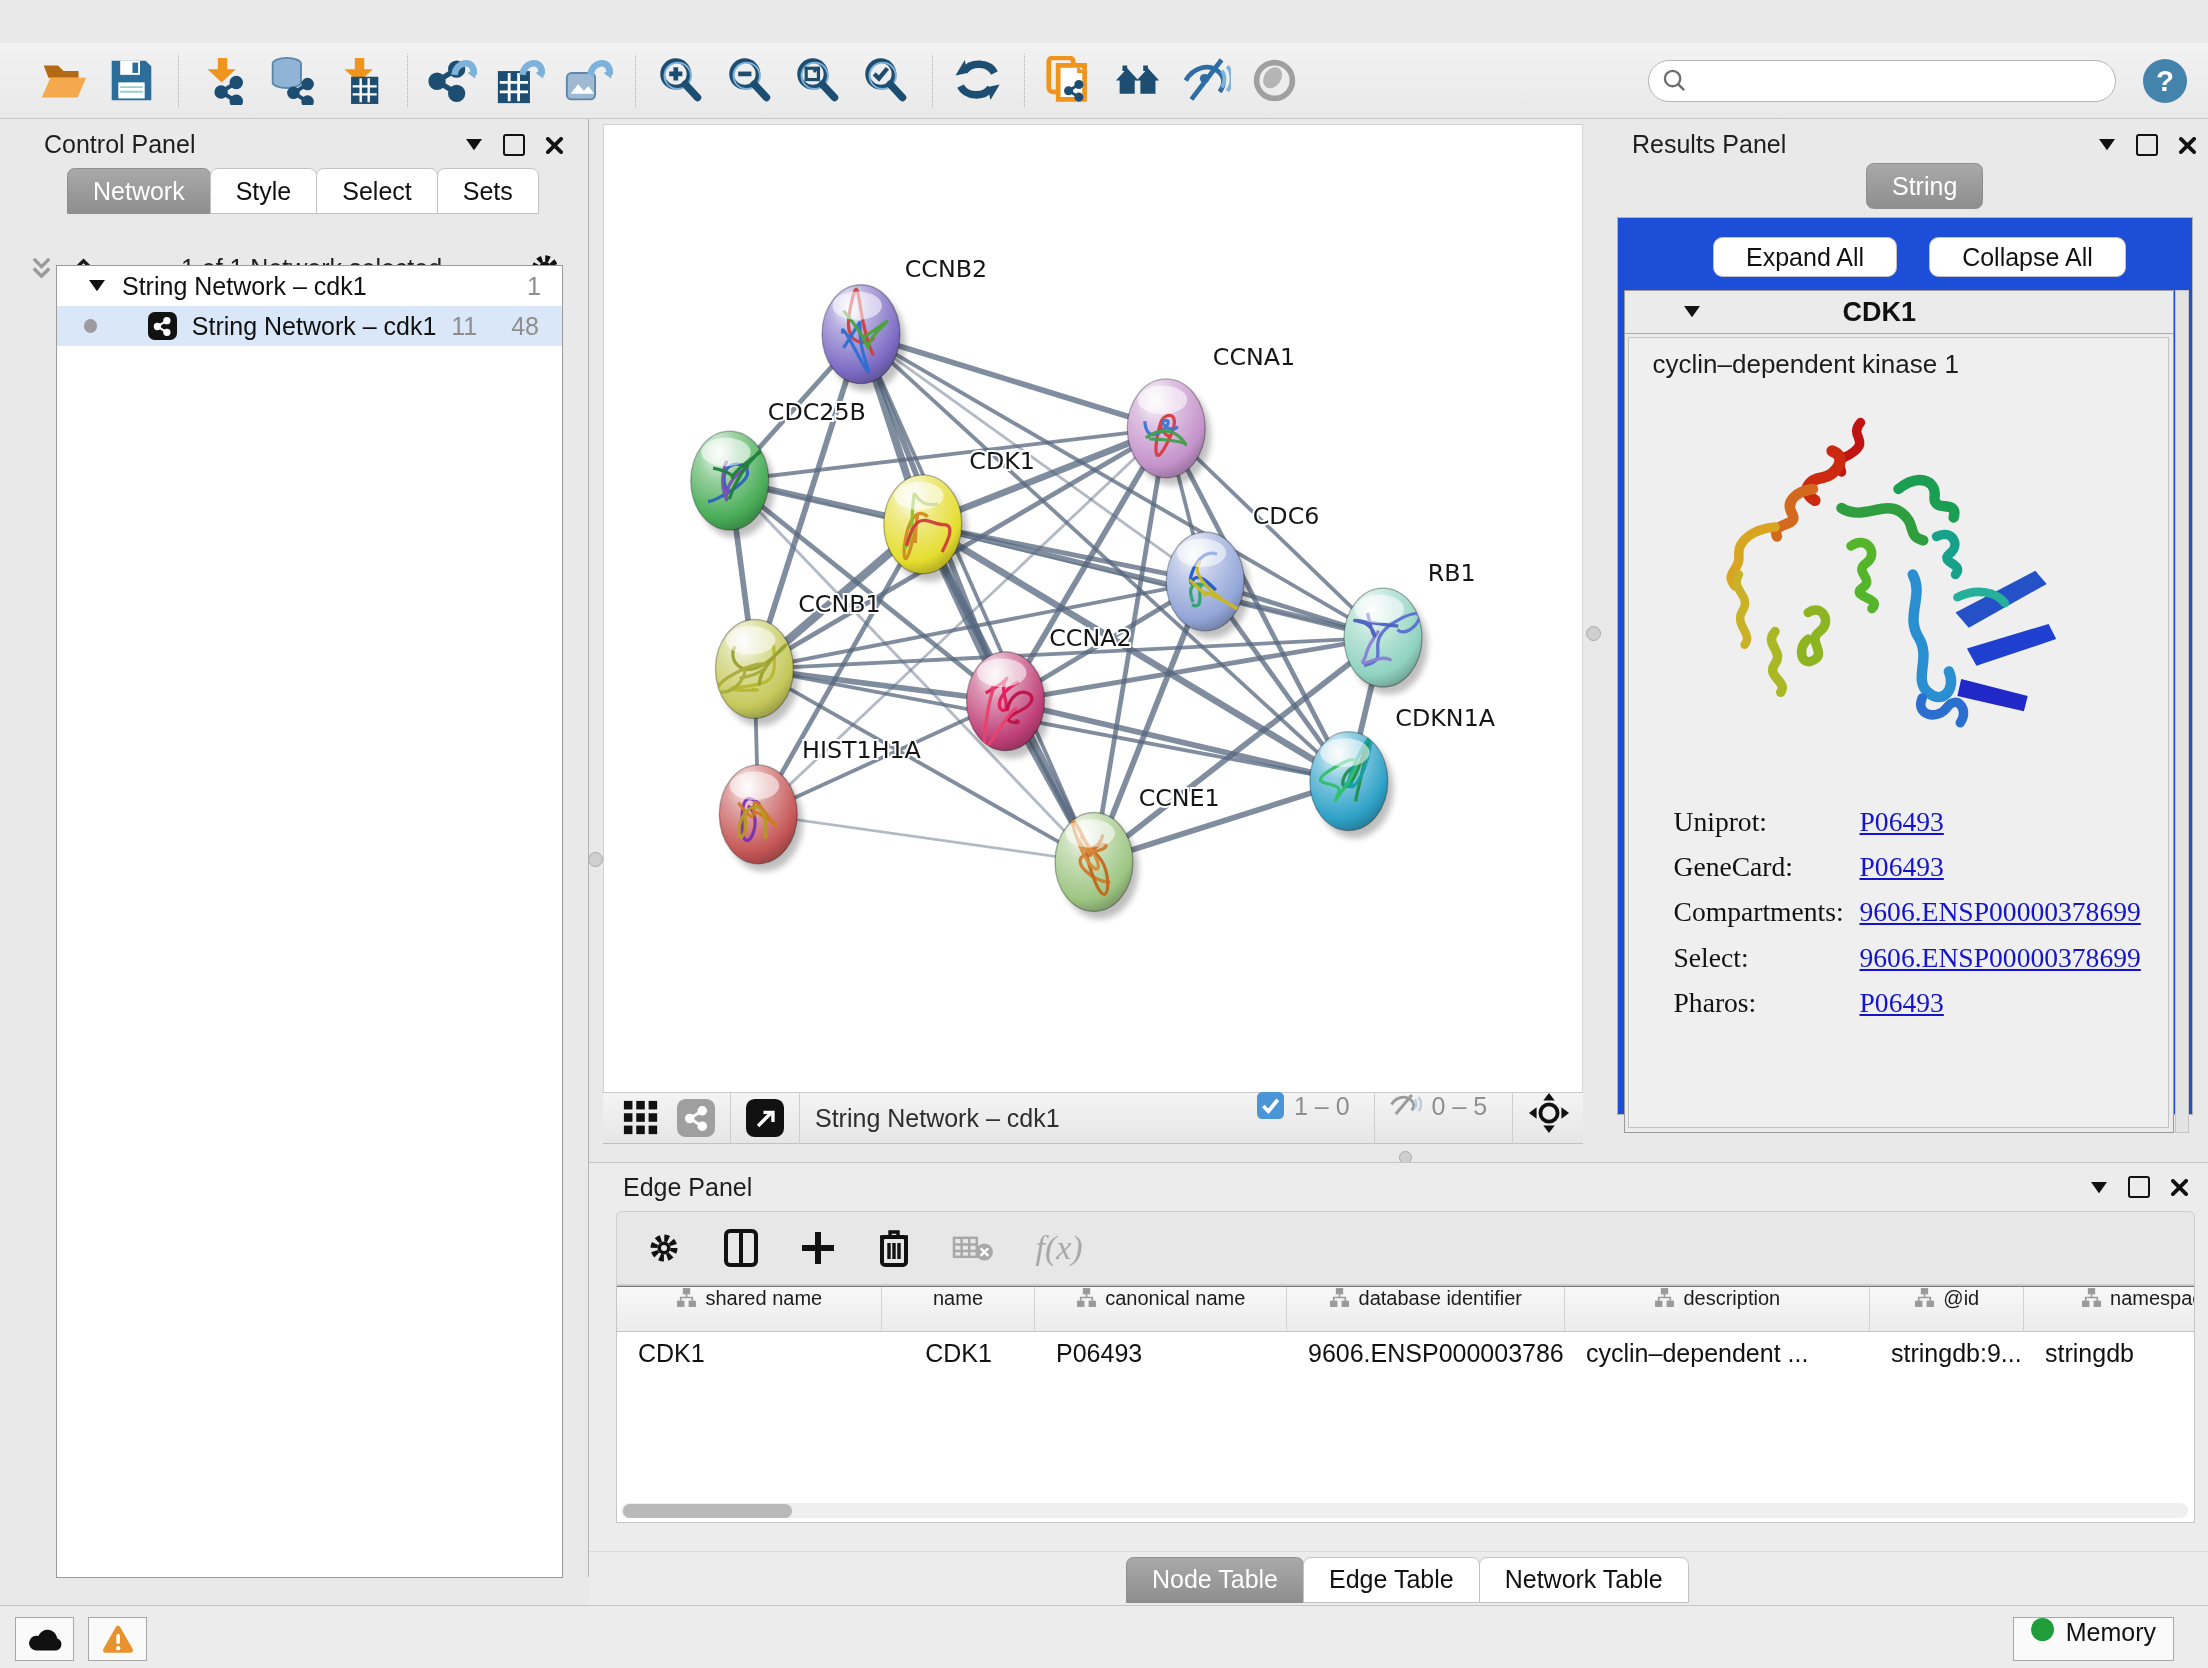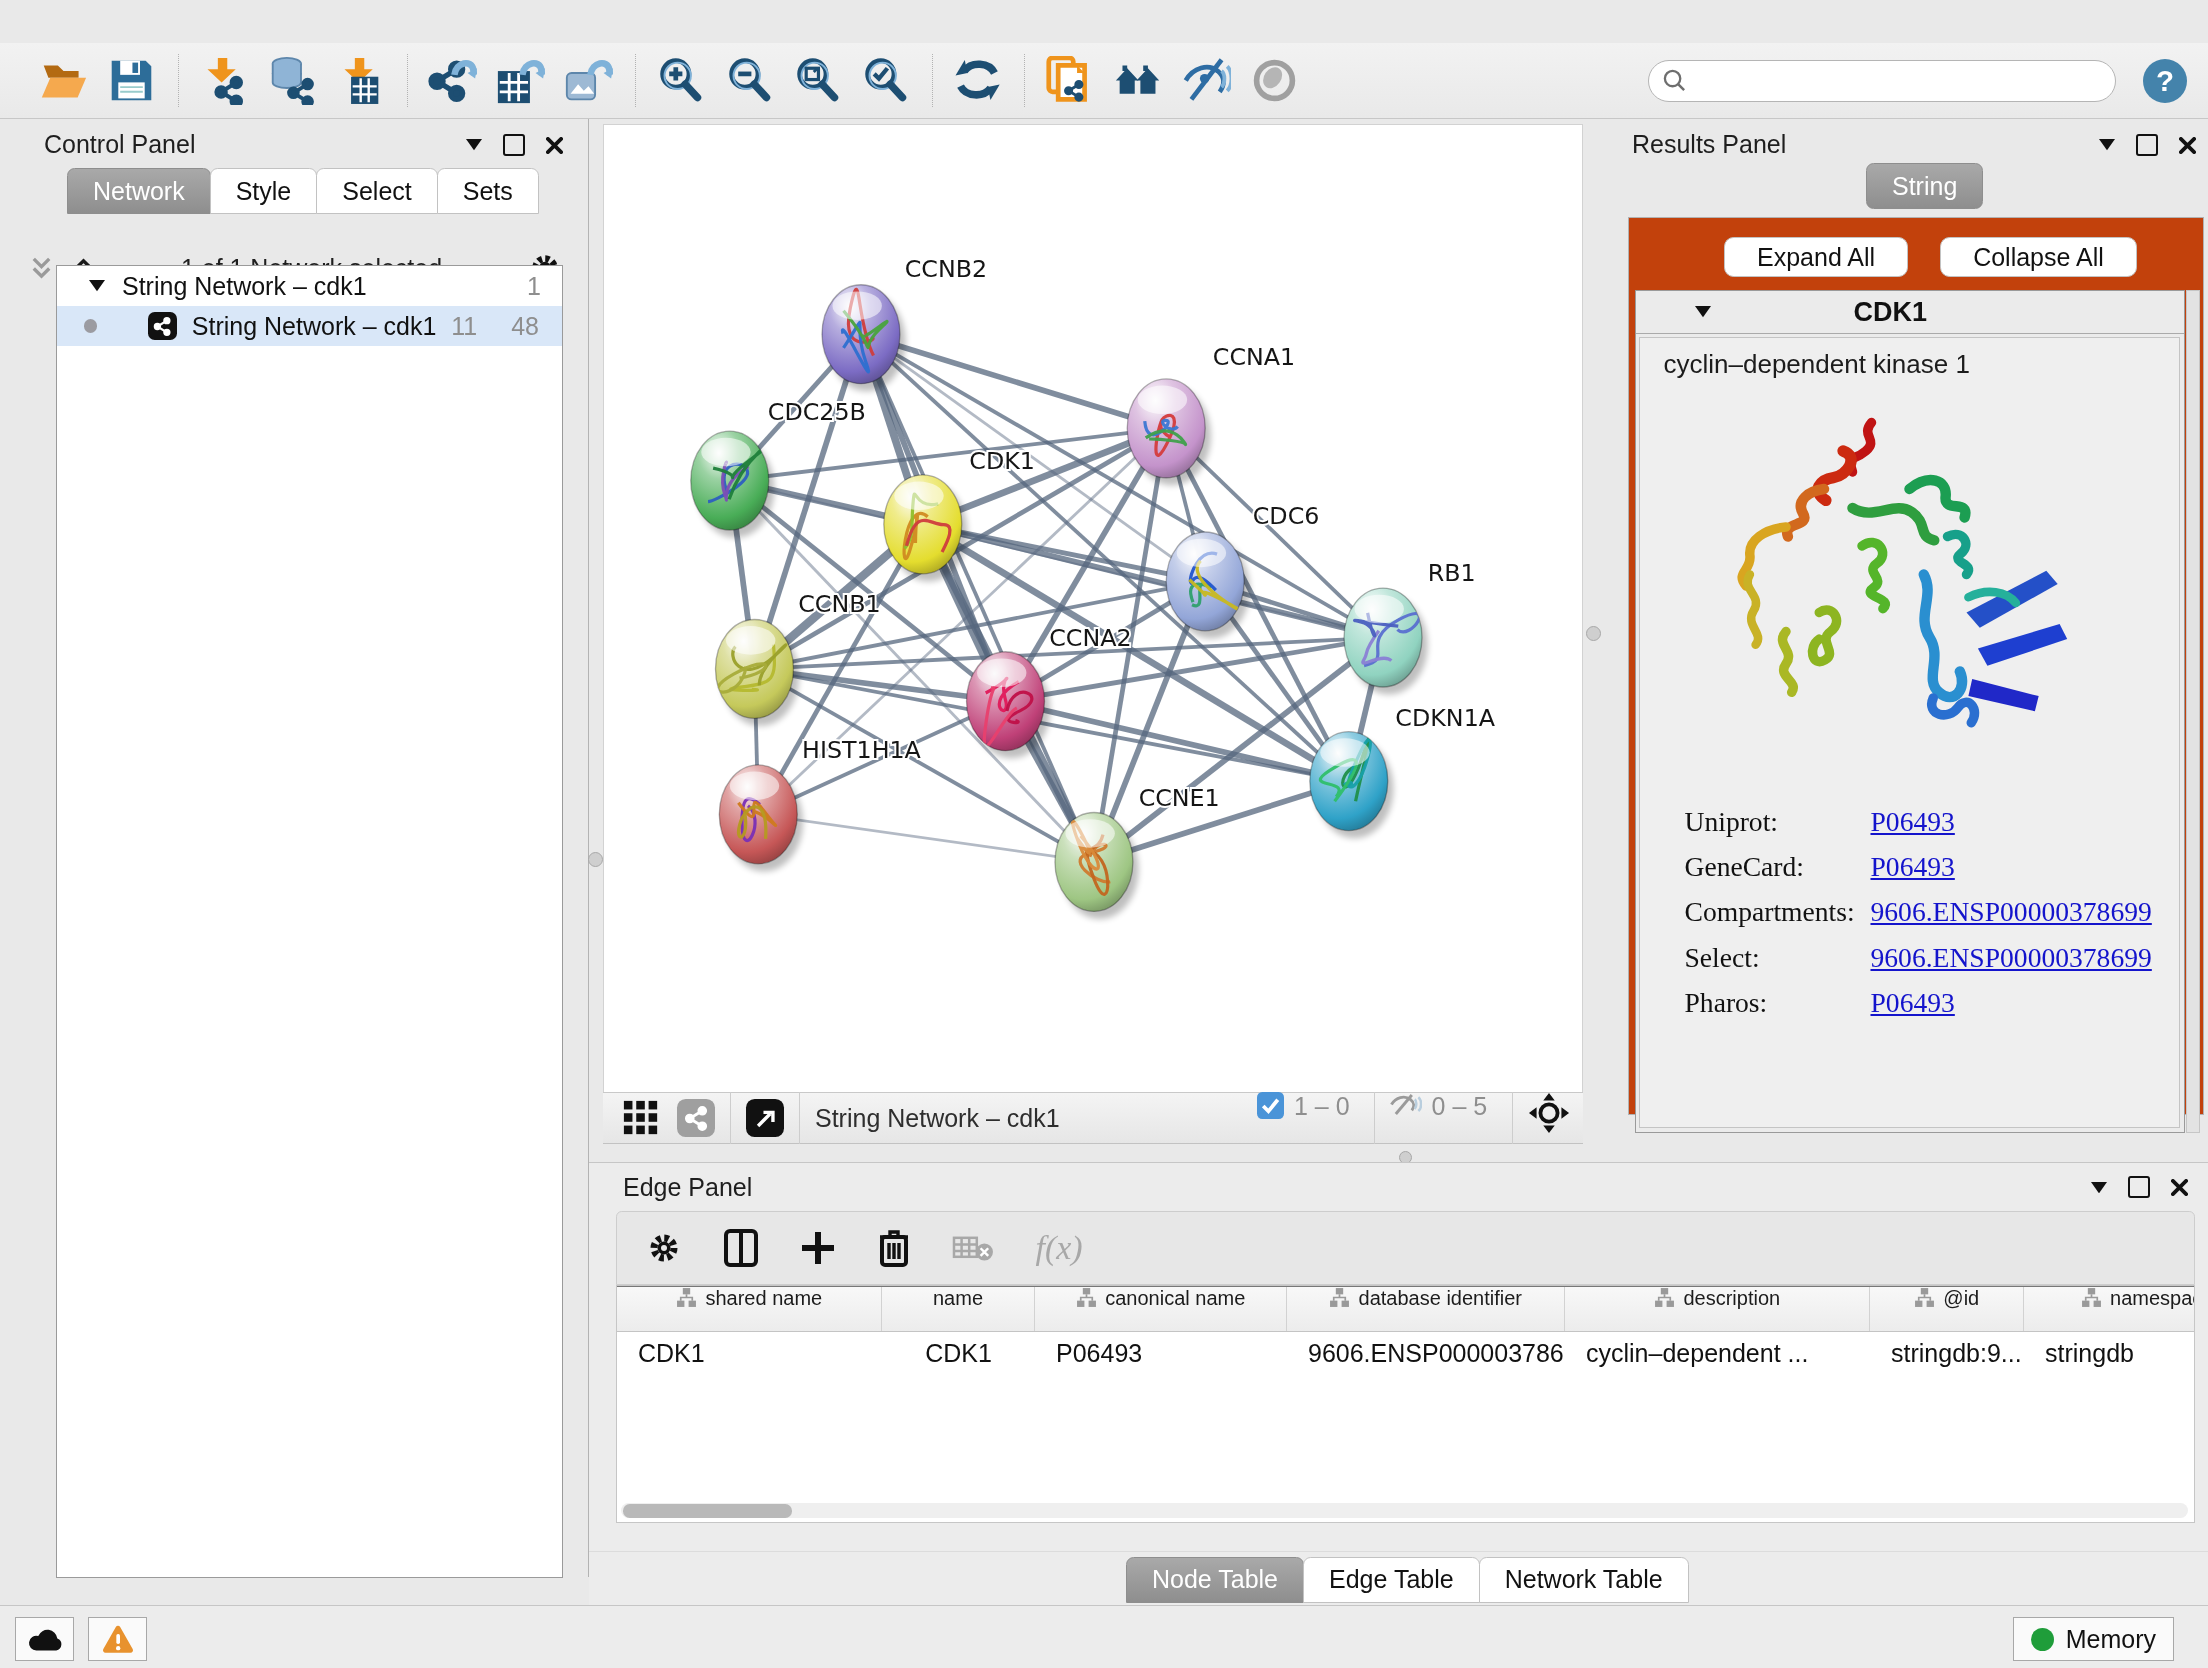--- a/index.html
+++ b/index.html
@@ -38,21 +38,21 @@
   
   #net-canvas{position:absolute;left:603px;top:124px;width:978px;height:968px;background:#fff;border:1px solid #d2d2d2;box-sizing:content-box;}
   #net-toolbar{position:absolute;left:603px;top:1092px;width:980px;height:52px;background:linear-gradient(#f4f4f4,#e6e6e6);border-top:1px solid #c9c9c9;border-bottom:1px solid #c2c2c2;display:flex;align-items:center;box-sizing:border-box;}
   .ntsep{width:0;height:52px;border-left:1px solid #cdcdcd;margin:0 15px;}
   #net-title{font-size:25px;color:#2e2e2e;}
   #net-right{margin-left:auto;display:flex;align-items:flex-start;}
   .ncount{font-size:25px;color:#8e8e8e;margin:0 9.5px;}
   .splitter-dot{position:absolute;width:13.3px;height:13.3px;border-radius:50%;background:#cfcfcf;border:1px solid #a8a8a8;}
   
   #results-panel{position:absolute;left:1617px;top:119px;width:592px;height:1046px;}
-  #res-box{position:absolute;left:11px;top:98px;width:576px;height:898px;background:#c2410c;border:1px solid #b2b2b2;box-sizing:border-box;}
+  #res-box{position:absolute;left:0;top:98px;width:576px;height:898px;background:#1d4ed8;border:1px solid #b2b2b2;box-sizing:border-box;}
   .btn-white{height:40px;padding:0 32px;background:#fff;border:1px solid #c3c3c3;border-radius:9.5px;font-size:25px;color:#111;display:flex;align-items:center;}
   #cdk-panel{position:absolute;left:5.7px;top:72px;width:550px;height:843px;background:#ebebeb;border:1.9px solid #9a9a9a;box-sizing:border-box;}
   #cdk-head{height:42px;display:flex;align-items:center;border-bottom:1px solid #aaa;}
   #cdk-title{flex:1;text-align:center;font-size:27px;font-weight:bold;color:#111;margin-right:114px;}
   #cdk-body{position:absolute;left:3.8px;top:46px;right:3.8px;bottom:3.8px;background:#efefef;border:1px solid #c4c4c4;overflow:hidden;}
   #cdk-desc{font-size:26px;color:#1c1c1c;padding:11.4px 0 0 23px;}
   #protein-img{display:block;margin:13.3px auto 0 auto;}
   #xlinks{margin:32px 0 0 25px;font-family:"Liberation Serif","DejaVu Serif",serif;}
   #xlinks-title{font-size:28.5px;font-weight:bold;color:#111;}
   .xrow{display:flex;margin-top:13.3px;font-size:27.6px;}
@@ -67,21 +67,21 @@
   .th{display:flex;align-items:flex-start;justify-content:center;gap:8.6px;font-size:20px;color:#1c1c1c;border-right:1px solid #d2d2d2;box-sizing:border-box;overflow:hidden;white-space:nowrap;}
   #trow-data{display:flex;height:42px;align-items:center;width:1655px;}
   .td{font-size:25px;color:#111;padding-left:21px;box-sizing:border-box;overflow:hidden;white-space:nowrap;}
   .td.center{text-align:center;padding-left:0;}
   #hscroll{position:absolute;left:3.8px;bottom:3.8px;width:1567px;height:15px;background:#efefef;border-radius:7.6px;}
   #hthumb{position:absolute;left:1.9px;top:1px;width:169px;height:13.3px;background:#b9b9b9;border-radius:6.7px;}
   #bottom-tabstrip{position:absolute;left:0;top:388px;width:1620px;height:55px;background:#ececec;border-top:1px solid #dcdcdc;display:flex;align-items:center;}
   
   #statusbar{position:absolute;left:0;top:1605px;width:2208px;height:63px;background:#ececec;border-top:1px solid #c6c6c6;box-sizing:border-box;}
   .sbtn{position:absolute;top:11.4px;width:57px;height:42px;background:#fafafa;border:1.9px solid #a8a8a8;display:flex;align-items:center;justify-content:center;}
-  #memory-btn{position:absolute;right:34px;top:11.4px;height:42px;padding:0 17px;background:#fafafa;border:1.9px solid #a8a8a8;display:flex;align-items:center;gap:11.4px;font-size:25px;color:#111;}
+  #memory-btn{position:absolute;right:34px;top:11.4px;height:42px;padding:0 17px;background:#fafafa;border:1.9px solid #a8a8a8;display:flex;align-items:flex-start;gap:11.4px;font-size:25px;color:#111;}
   #memory-dot{width:23px;height:23px;border-radius:50%;background:#1f9d3a;}
   .net-label{font-size:25px;fill:#151515;paint-order:stroke;stroke:#ffffff;stroke-width:4px;font-family:"DejaVu Sans","Liberation Sans",sans-serif;}
 </style>
 </head>
 <body>
 
 <div id="app">
 
 
   <div id="toolbar">

